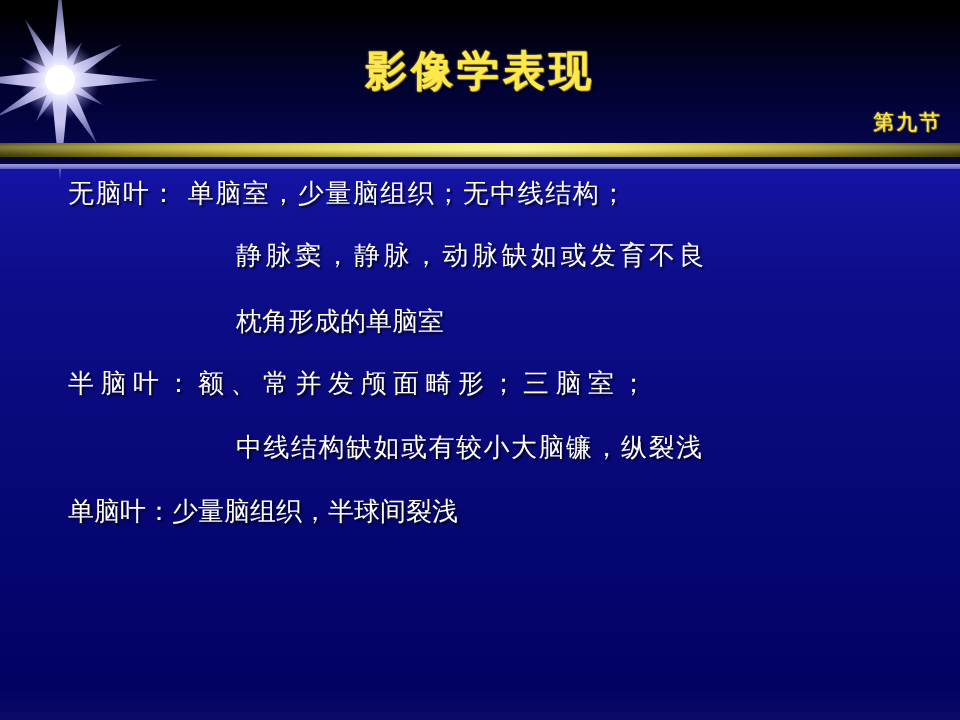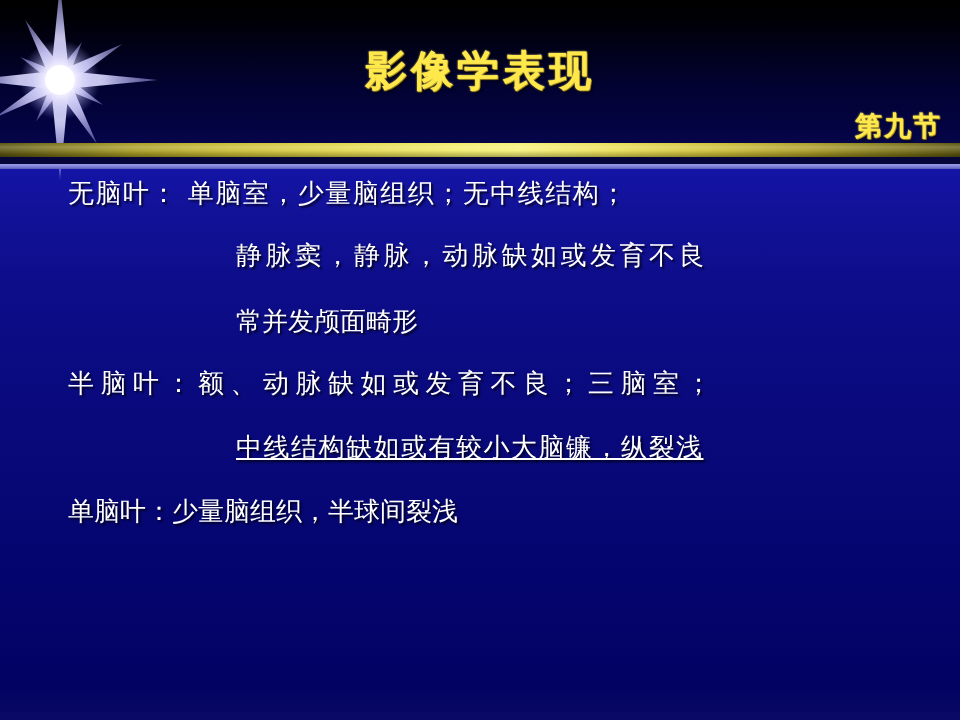--- a/index.html
+++ b/index.html
@@ -147,22 +147,22 @@
       2px 2px 3px rgba(0,0,0,0.85);
     font-family: "DejaVu Sans", "Liberation Sans", sans-serif;
     white-space: nowrap;
   }
 
   
   .section-marker {
     position: absolute;
     right: 18px;
     top: 108px;
-    font-size: 27px;
-    font-weight: bold;
+    font-size: 21px;
+    font-weight: normal;
     letter-spacing: 2px;
     color: #ffe84a;
     text-shadow:
       0 0 2px #ffef7a,
       1px 1px 0 #8a6d00,
       1px 2px 3px rgba(0,0,0,0.85);
     font-family: "DejaVu Sans", "Liberation Sans", sans-serif;
     white-space: nowrap;
   }
 
@@ -180,21 +180,21 @@
     line-height: 1;
     font-weight: 500;
     white-space: nowrap;
     font-family: "DejaVu Sans", "Liberation Sans", sans-serif;
     text-shadow: 2px 2px 2px rgba(0,0,0,0.75);
   }
   .ln1 { left: 68px;  top: 8px;   letter-spacing: 1.5px; }
   .ln2 { left: 236px; top: 72px;  letter-spacing: 3.5px; font-family: Liberation Mono, monospace; }
   .ln3 { left: 236px; top: 136px; letter-spacing: 0px;   }
   .ln4 { left: 68px;  top: 198px; letter-spacing: 6.5px; }
-  .ln5 { left: 236px; top: 262px; letter-spacing: 1.5px; text-decoration: underline; }
+  .ln5 { left: 236px; top: 262px; letter-spacing: 1.5px; }
   .ln6 { left: 68px;  top: 326px; letter-spacing: 0px;   }
 </style>
 </head>
 <body>
 
 <div id="slide">
 
   <div class="slide-body-bg"></div>
   <div class="header-band"></div>
 
@@ -265,21 +265,21 @@
 
   <div class="gold-bar">
     <div class="gold-bar-sheen"></div>
   </div>
   <div class="dark-strip"></div>
   <div class="accent-rule"></div>
 
   <div class="content">
     <div class="content-line ln1">无脑叶： 单脑室，少量脑组织；无中线结构；</div>
     <div class="content-line ln2">静脉窦，静脉，动脉缺如或发育不良</div>
-    <div class="content-line ln3">常并发颅面畸形</div>
-    <div class="content-line ln4">半脑叶：额、动脉缺如或发育不良；三脑室；</div>
+    <div class="content-line ln3">枕角形成的单脑室</div>
+    <div class="content-line ln4">半脑叶：额、常并发颅面畸形；三脑室；</div>
     <div class="content-line ln5">中线结构缺如或有较小大脑镰，纵裂浅</div>
     <div class="content-line ln6">单脑叶：少量脑组织，半球间裂浅</div>
   </div>
 
   <div class="bottom-edge"></div>
 
 </div>
 
 </body></html>

